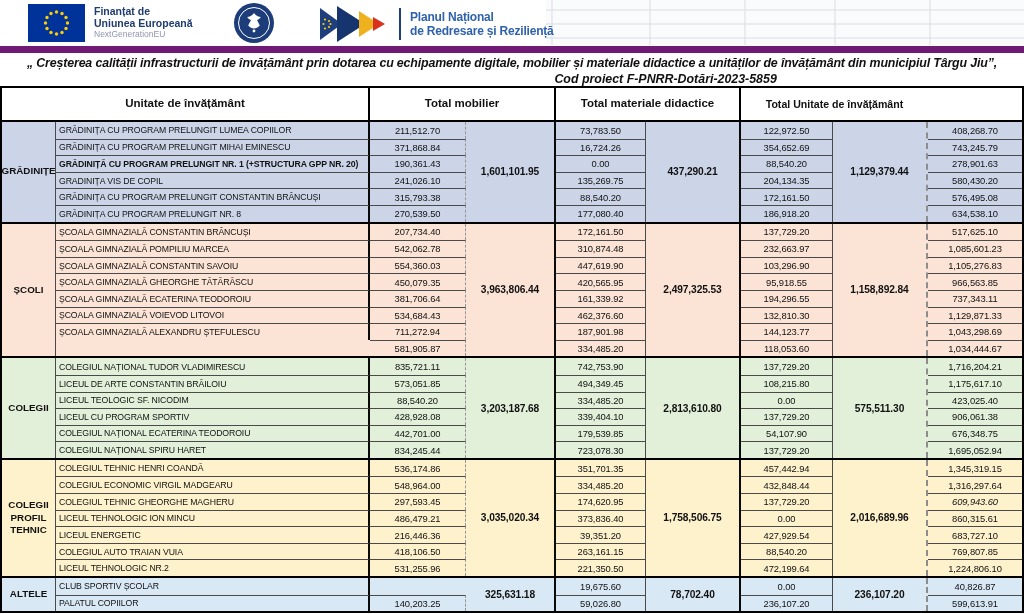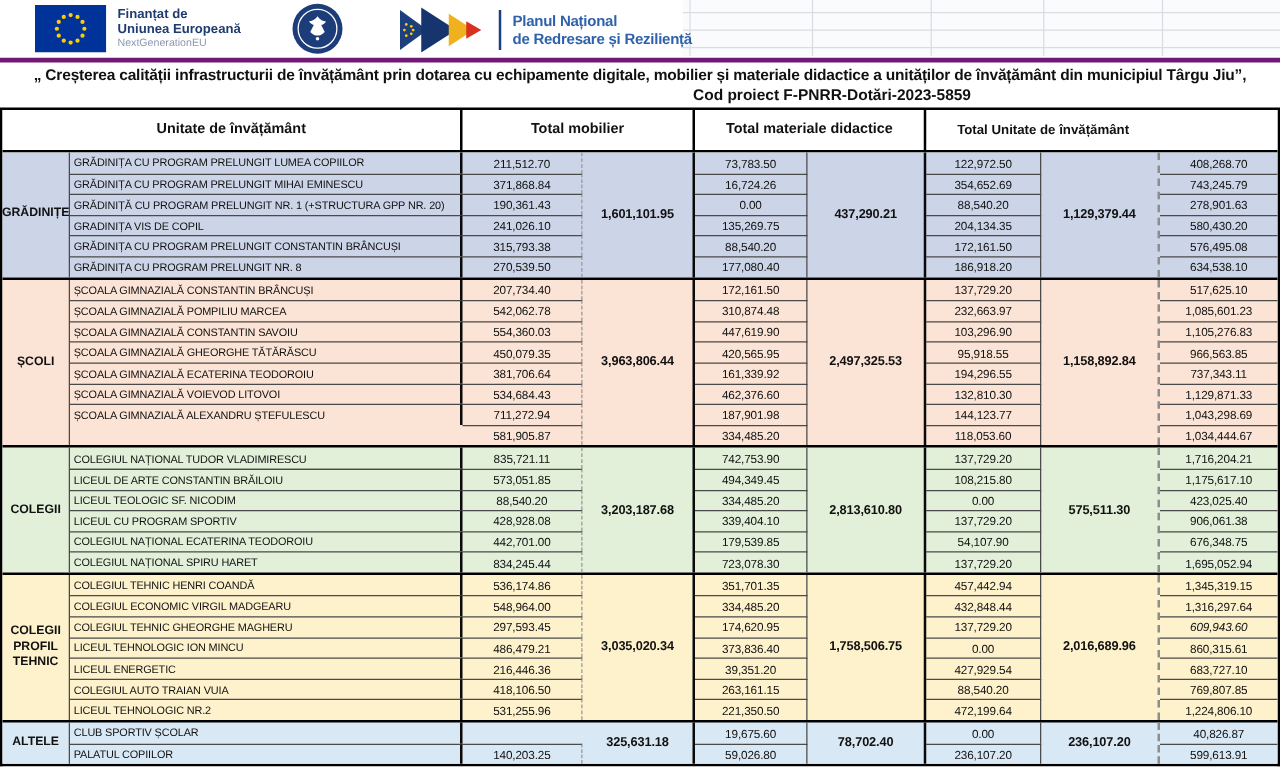--- a/index.html
+++ b/index.html
@@ -13,22 +13,22 @@
   .eu-logo { position:absolute; left:28px; top:4px; display:flex; gap:9px; align-items:flex-start; }
   .eu-text { padding-top:1px; line-height:1.15; }
   .eu-text .l1, .eu-text .l2 { font-size:10.5px; font-weight:700; color:#1f3c70; }
   .eu-text .l3 { font-size:8.5px; color:#8d97ad; margin-top:1px; }
   .seal { position:absolute; left:233px; top:2px; }
   .pnrr { position:absolute; left:318px; top:5px; display:flex; align-items:center; gap:9px; }
   .pnrr-divider { width:2px; height:32px; background:#1d3f7e; }
   .pnrr-text { line-height:1.2; font-size:12px; font-weight:700; color:#2f62ab; letter-spacing:-0.2px; }
 
   
-  .title-box { height:42px; border-top:4px solid #701a75; border-bottom:2px solid #000;
-    padding-top:3px; background:#fff; }
+  .title-box { height:42px; border-top:7px solid #701a75; border-bottom:2px solid #000;
+    padding-top:3px; background:#fff;font-style:italic; }
   .t1 { font-size:12.4px; font-weight:700; text-align:center; letter-spacing:-0.15px; white-space:nowrap; }
   .t2 { font-size:12.4px; font-weight:700; text-align:center; padding-left:30%; margin-top:2px; }
 
   
   .tablewrap { width:1024px; border-left:2px solid #000; border-right:2px solid #000; border-bottom:2px solid #000; }
   .thead { display:grid; grid-template-columns:368px 186px 185px 187px 94px; height:34px;
     border-bottom:2px solid #000; background:#fff; }
   .th { display:flex; align-items:center; justify-content:center; text-align:center;
     font-weight:700; font-size:11.5px; border-right:2px solid #000; padding:0 5px; line-height:1.15; }
   .th.last { border-right:none; font-size:10.6px; }
@@ -144,21 +144,21 @@
           <div class="cell name r0" style="grid-area: 1 / 2;">GRĂDINIȚA CU PROGRAM PRELUNGIT LUMEA COPIILOR</div>
           <div class="cell v ticv r0" style="grid-area: 1 / 3;">211,512.70</div>
           <div class="cell v r0" style="grid-area: 1 / 5;">73,783.50</div>
           <div class="cell v r0" style="grid-area: 1 / 7;">122,972.50</div>
           <div class="cell v unitv r0" style="grid-area: 1 / 9;">408,268.70</div>
           <div class="cell name" style="grid-area: 2 / 2;">GRĂDINIȚA CU PROGRAM PRELUNGIT MIHAI EMINESCU</div>
           <div class="cell v ticv" style="grid-area: 2 / 3;">371,868.84</div>
           <div class="cell v" style="grid-area: 2 / 5;">16,724.26</div>
           <div class="cell v" style="grid-area: 2 / 7;">354,652.69</div>
           <div class="cell v unitv" style="grid-area: 2 / 9;">743,245.79</div>
-          <div class="cell name" style="grid-area: 3 / 2;">GRĂDINIȚĂ CU PROGRAM PRELUNGIT NR. 1 (+STRUCTURA GPP NR. 20)</div>
+          <div class="cell name" style="grid-area: 3 / 2; font-weight: bold;">GRĂDINIȚĂ CU PROGRAM PRELUNGIT NR. 1 (+STRUCTURA GPP NR. 20)</div>
           <div class="cell v ticv" style="grid-area: 3 / 3;">190,361.43</div>
           <div class="cell v" style="grid-area: 3 / 5;">0.00</div>
           <div class="cell v" style="grid-area: 3 / 7;">88,540.20</div>
           <div class="cell v unitv" style="grid-area: 3 / 9;">278,901.63</div>
           <div class="cell name" style="grid-area: 4 / 2;">GRADINIȚA VIS DE COPIL</div>
           <div class="cell v ticv" style="grid-area: 4 / 3;">241,026.10</div>
           <div class="cell v" style="grid-area: 4 / 5;">135,269.75</div>
           <div class="cell v" style="grid-area: 4 / 7;">204,134.35</div>
           <div class="cell v unitv" style="grid-area: 4 / 9;">580,430.20</div>
           <div class="cell name" style="grid-area: 5 / 2;">GRĂDINIȚA CU PROGRAM PRELUNGIT CONSTANTIN BRÂNCUȘI</div>

